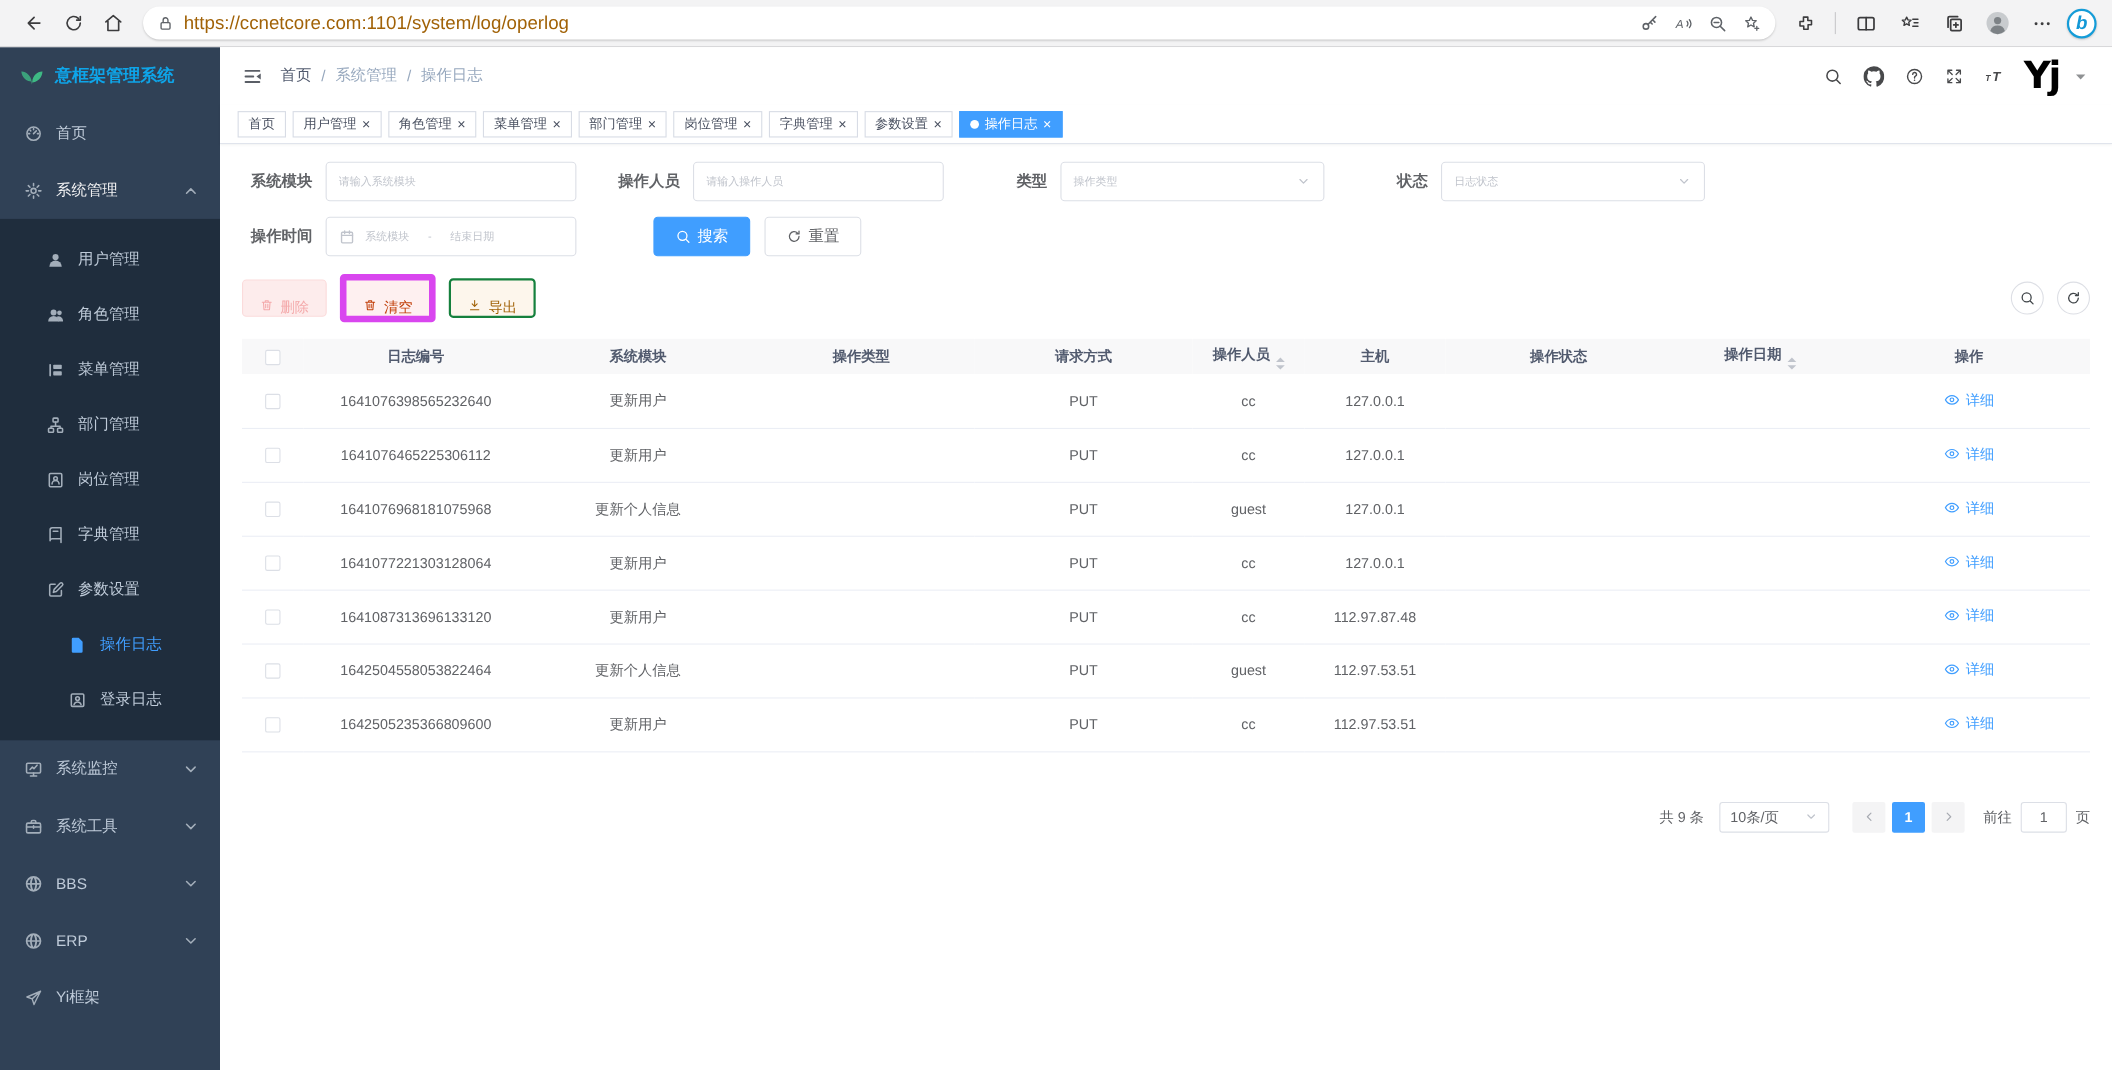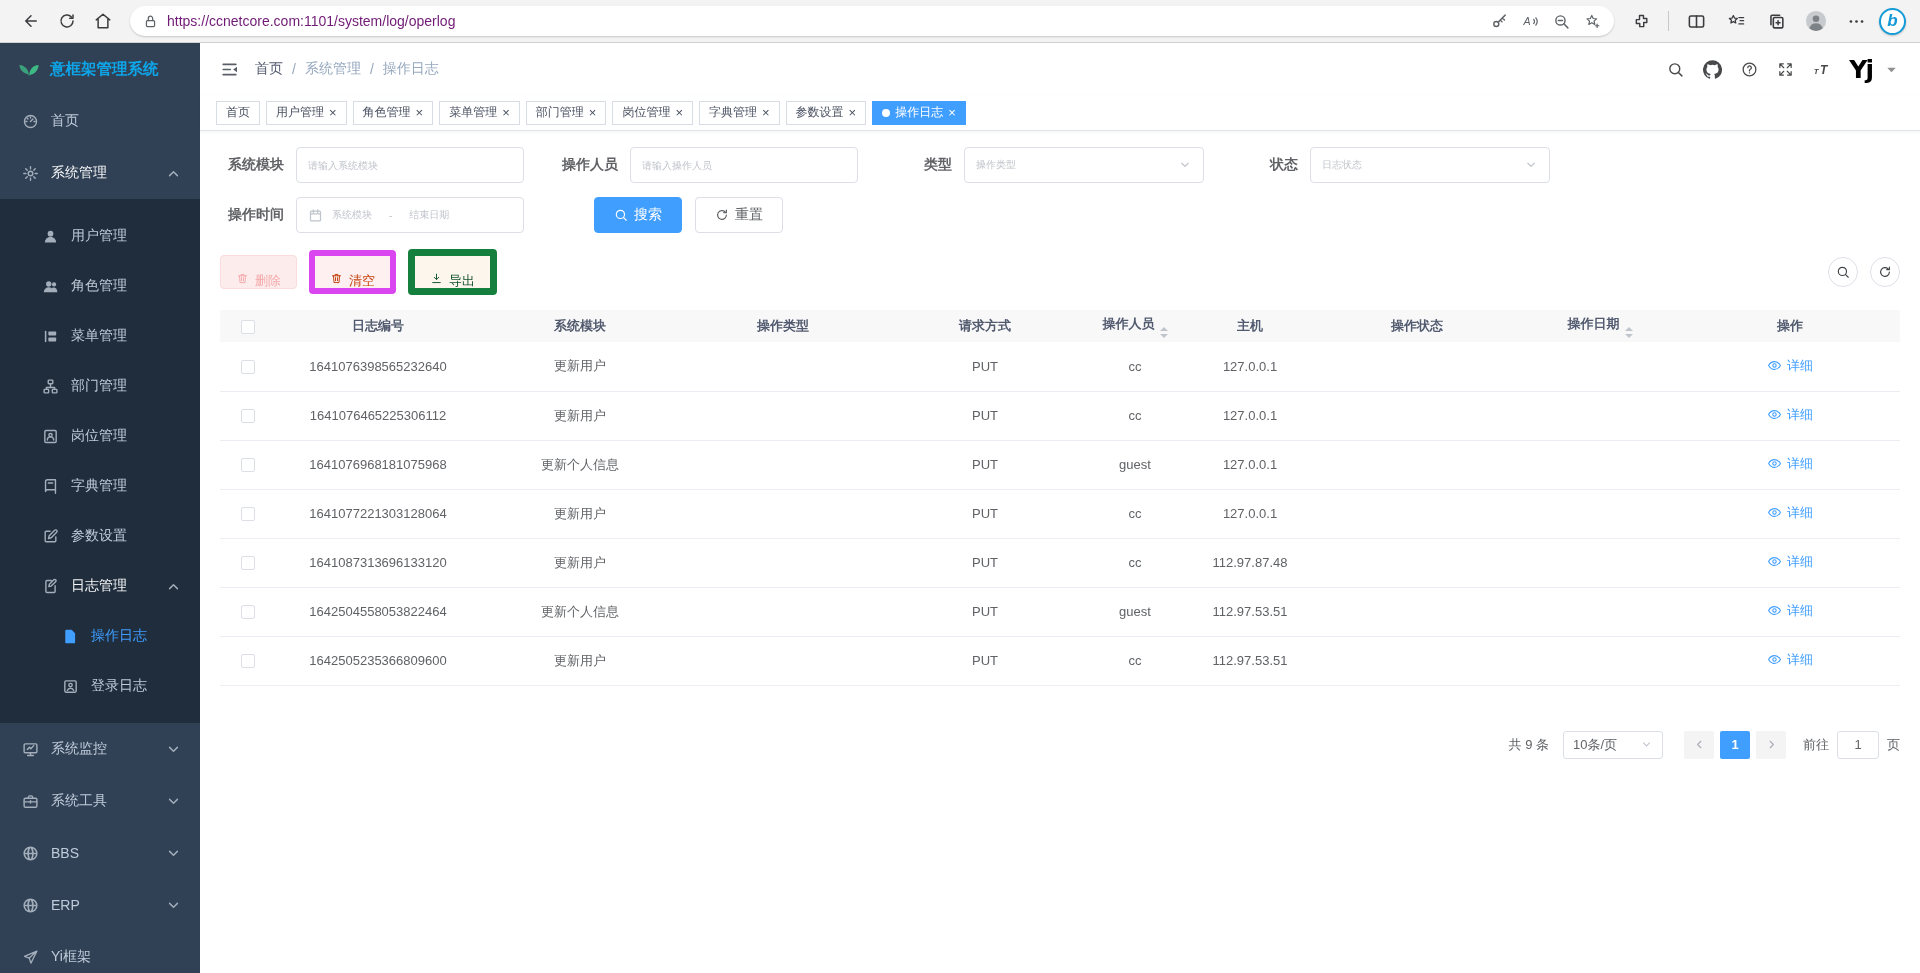--- a/index.html
+++ b/index.html
@@ -9,21 +9,21 @@
   .ic svg { width:1em; height:1em; display:block; }
 
   
   .browser { height:43px; background:#f3f3f4; border-bottom:1px solid #d2d2d4;
     display:flex; align-items:center; padding:0 14px; gap:2px; }
   .b-btn { width:34px; height:34px; display:flex; align-items:center; justify-content:center;
     color:#3c3c3e; font-size:18px; border-radius:6px; flex-shrink:0; }
   .url-pill { flex:1; height:30px; background:#fff; border-radius:15px; margin:0 8px;
     box-shadow:0 1px 2px rgba(0,0,0,.18); display:flex; align-items:center; padding:0 13px; gap:9px; min-width:0;}
   .url-pill .ic { color:#5f6368; font-size:15px; }
-  .url-text { font-size:14px; color:#701a75; flex:1; white-space:nowrap; overflow:hidden; }
+  .url-text { font-size:17px; color:#a16207; flex:1; white-space:nowrap; overflow:hidden; }
   .pill-right { display:flex; align-items:center; gap:14px; color:#4a4a4c; }
   .pill-right .ic { font-size:17px; }
   .b-right { display:flex; align-items:center; gap:6px; flex-shrink:0; }
   .b-right .b-btn { font-size:19px; }
   .vdiv { width:1px; height:20px; background:#c8c8ca; margin:0 4px; }
   .avatar-btn .ic { font-size:22px; }
   .bing { width:27px; height:27px; border-radius:50%; background:#fff; border:2px solid #149cd8;
     color:#1398d6; font-weight:bold; font-size:17px; font-style:italic;
     display:flex; align-items:center; justify-content:center; box-shadow:0 1px 2px rgba(0,0,0,.2); }
 
@@ -49,21 +49,21 @@
   
   .navbar { height:52px; display:flex; align-items:center; padding:0 20px; background:#fff; }
   .collapse-btn { color:#5a5e66; font-size:19px; cursor:pointer; display:flex; }
   .crumbs { display:flex; align-items:center; gap:9px; margin-left:16px; font-size:14px; }
   .crumb { color:#97a8be; cursor:pointer; }
   .crumb.first { color:#515a6e; }
   .crumb-sep { color:#97a8be; }
   .nav-right { margin-left:auto; display:flex; align-items:center; gap:19px; color:#48494b; }
   .nav-right .ic { font-size:17px; cursor:pointer; }
   .nav-right .gh { font-size:19px; }
-  .yj { font-family:"DejaVu Sans", sans-serif; font-weight:900; font-size:25px; color:#000;
+  .yj { font-family:"DejaVu Sans", sans-serif; font-weight:900; font-size:34px; color:#000;
     letter-spacing:-2px; line-height:1; cursor:pointer; }
   .nav-caret { font-size:11px; color:#8f9193; margin-left:-8px; }
 
   
   .tabbar { height:36px; display:flex; align-items:center; gap:6px; padding:0 16px;
     border-bottom:1px solid #e0e4ec; box-shadow:0 1px 3px rgba(0,0,0,.05); background:#fff; }
   .tab { height:24px; border:1px solid #d8dce5; background:#fff; color:#495060;
     font-size:12px; display:flex; align-items:center; gap:5px; padding:0 9px; cursor:pointer; flex-shrink:0; }
   .tab .dot { width:8px; height:8px; border-radius:50%; background:#fff; display:none; }
   .tab.active { background:#409eff; border-color:#409eff; color:#fff; }
@@ -91,21 +91,21 @@
   .btn .ic { font-size:14px; }
   .btn.primary { background:#409eff; border-color:#409eff; color:#fff; margin-left:40px; }
   .btn.plain { margin-left:13px; }
 
   .toolbar { display:flex; align-items:center; margin-top:16px; }
   .tbtn { height:30px; border-radius:4px; display:inline-flex; align-items:flex-start; gap:6px;
     padding:16px 15px; font-size:13px; cursor:pointer; margin-right:12px; }
   .tbtn .ic { font-size:13px; }
   .tbtn.del { background:#fdecec; border:1px solid #fbdbdb; color:#f4a9aa; cursor:not-allowed; }
   .tbtn.clear { background:#fef0f0; border:6px solid #d946ef; color:#c2410c; }
-  .tbtn.exp { background:#fdf6ec; border:7px solid #15803d; color:#14532d; }
+  .tbtn.exp { background:#fdf6ec; border:2px solid #15803d; color:#a16207; }
   .circ { width:30px; height:30px; border:1px solid #dddfe5; border-radius:50%; background:#fff;
     display:flex; align-items:center; justify-content:center; color:#3f4448; font-size:14px;
     cursor:pointer; margin-left:12px; }
   .circ.first { margin-left:auto; }
 
   table { width:100%; border-collapse:collapse; table-layout:fixed; margin-top:15px; }
   th { height:32px; background:#f8f8f9; color:#515a6e; font-size:13px; font-weight:bold;
     text-align:center; white-space:nowrap; }
   td { height:49px; font-size:13px; color:#606266; text-align:center;
     border-bottom:1px solid #ebeef5; white-space:nowrap; overflow:hidden; }
@@ -345,33 +345,20 @@
             </i>
             <span>字典管理</span>
           </div>
           <div class="menu-item lv2">
             <i class="ic">
               <svg viewBox="0 0 24 24" fill="none" stroke="currentColor" stroke-width="2" stroke-linecap="round" stroke-linejoin="round">
                 <path d="M11.5 4.5H6A1.5 1.5 0 0 0 4.5 6v12A1.5 1.5 0 0 0 6 19.5h12a1.5 1.5 0 0 0 1.5-1.5v-5.5M17.8 3.2a2 2 0 0 1 2.9 2.9L13 13.8l-3.8 1 1-3.8z"></path>
               </svg>
             </i>
             <span>参数设置</span>
-          </div>
-          <div class="menu-item lv2 parent">
-            <i class="ic">
-              <svg viewBox="0 0 24 24" fill="none" stroke="currentColor" stroke-width="2" stroke-linecap="round" stroke-linejoin="round">
-                <path d="M13 3.5H7A1.5 1.5 0 0 0 5.5 5v14A1.5 1.5 0 0 0 7 20.5h10a1.5 1.5 0 0 0 1.5-1.5v-8M16.6 2.6a1.8 1.8 0 0 1 2.6 2.6L13 11.4l-3.3.7.7-3.3z"></path>
-              </svg>
-            </i>
-            <span>日志管理</span>
-            <i class="ic chev">
-              <svg viewBox="0 0 24 24" fill="none" stroke="currentColor" stroke-width="2" stroke-linecap="round" stroke-linejoin="round">
-                <path d="M6.5 15L12 9.5 17.5 15"></path>
-              </svg>
-            </i>
           </div>
           <div class="menu-item lv3 active">
             <i class="ic">
               <svg viewBox="0 0 24 24" fill="currentColor">
                 <path d="M6.3 2.5h7.2l5 5V20a1.7 1.7 0 0 1-1.7 1.7H6.3A1.7 1.7 0 0 1 4.6 20V4.2a1.7 1.7 0 0 1 1.7-1.7z"></path>
               </svg>
             </i>
             <span>操作日志</span>
           </div>
           <div class="menu-item lv3">

